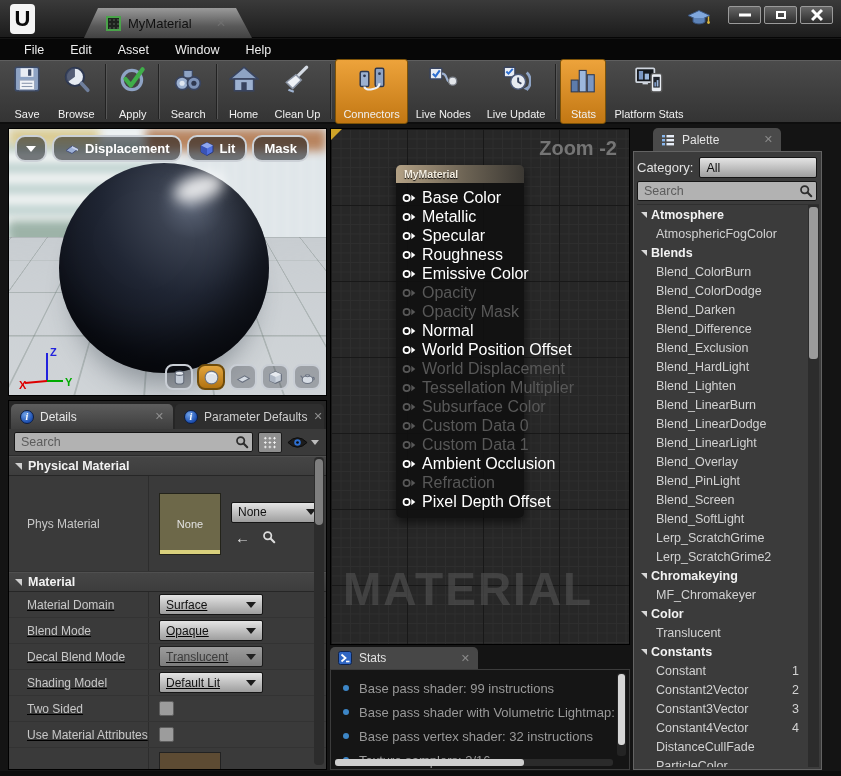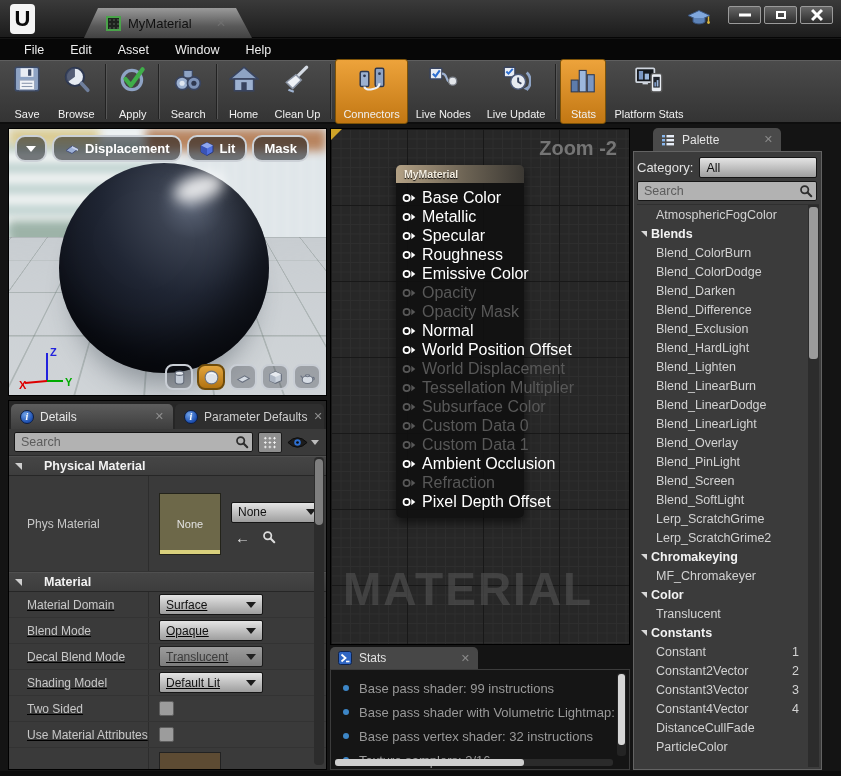--- a/index.html
+++ b/index.html
@@ -109,21 +109,21 @@
   .search-mag { position:absolute; right:4px; top:3px; }
   .vgrid-btn { width:24px; height:21px; background:#8f8f8f; border:1px solid #1a1a1a;
     border-radius:2px; display:flex; align-items:center; justify-content:center; }
   .vgrid { width:14px; height:13px;
     background:radial-gradient(#f0f0f0 1.1px, transparent 1.3px) 0 0/4.6px 4.4px; }
   .eye-wrap { display:flex; align-items:center; gap:3px; padding-right:2px; }
   .eye-caret { width:0; height:0; border-left:4px solid transparent;
     border-right:4px solid transparent; border-top:5px solid #bdbdbd; }
   .sect-hdr { height:20px; background:linear-gradient(#454545,#3d3d3d);
     border-top:1px solid #4f4f4f; border-bottom:1px solid #262626;
-    display:flex; align-items:center; gap:22px; padding:0 6px; }
+    display:flex; align-items:center; gap:6px; padding:0 6px; }
   .sect-tri { width:0; height:0; border-top:7px solid #cfcfcf;
     border-left:7px solid transparent; }
   .sect-title { color:#f2f2f2; font-size:12.5px; font-weight:bold; }
   .prow { display:flex; border-bottom:1px solid #333; }
   .prow .plabel { width:140px; flex:none; color:#c8c8c8; font-size:12px;
     padding-left:18px; display:flex; align-items:center;
     border-right:1px solid #2d2d2d; }
   .prow .pval { flex:1; display:flex; align-items:center; padding-left:10px; }
   .phys-row { height:96px; }
   .thumb { width:62px; height:62px; background:#6d6849; border:1px solid #23231a;
@@ -899,20 +899,25 @@
       <div class="p-searchrow">
         <div class="search-box" style="height:20px">
           <input type="text" placeholder="Search" style="">
           <svg class="search-mag" width="14" height="14">
               <use href="#mag-dark"></use>
             </svg>
         </div>
       </div>
       <div class="p-list">
 
+          <div class="p-item hdr">
+            <span class="tri"></span>
+            <span>Atmosphere</span>
+            <span class="shortcut"></span>
+          </div>
 
           <div class="p-item">
 
             <span>AtmosphericFogColor</span>
             <span class="shortcut"></span>
           </div>
 
           <div class="p-item hdr">
             <span class="tri"></span>
             <span>Blends</span>

